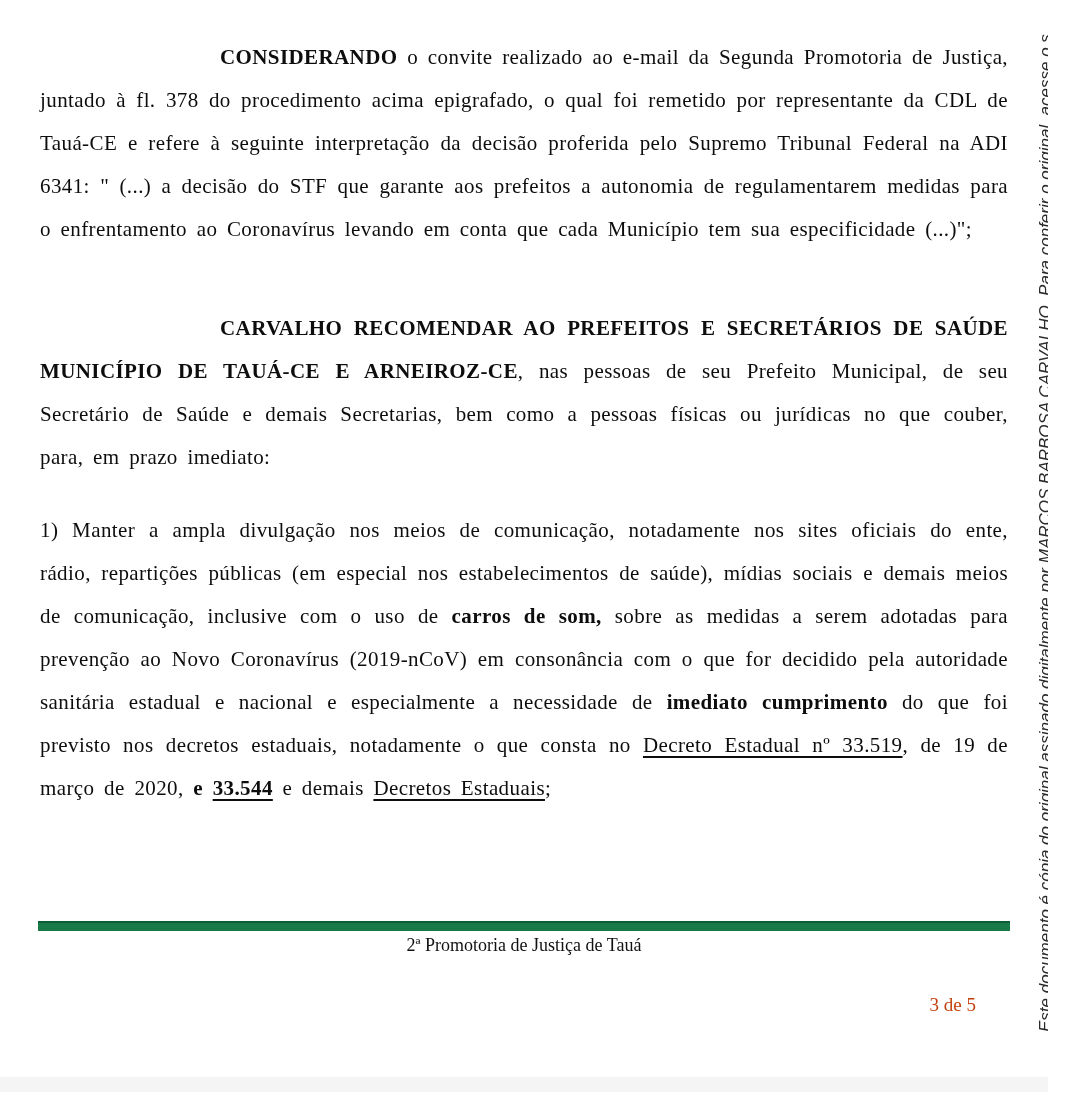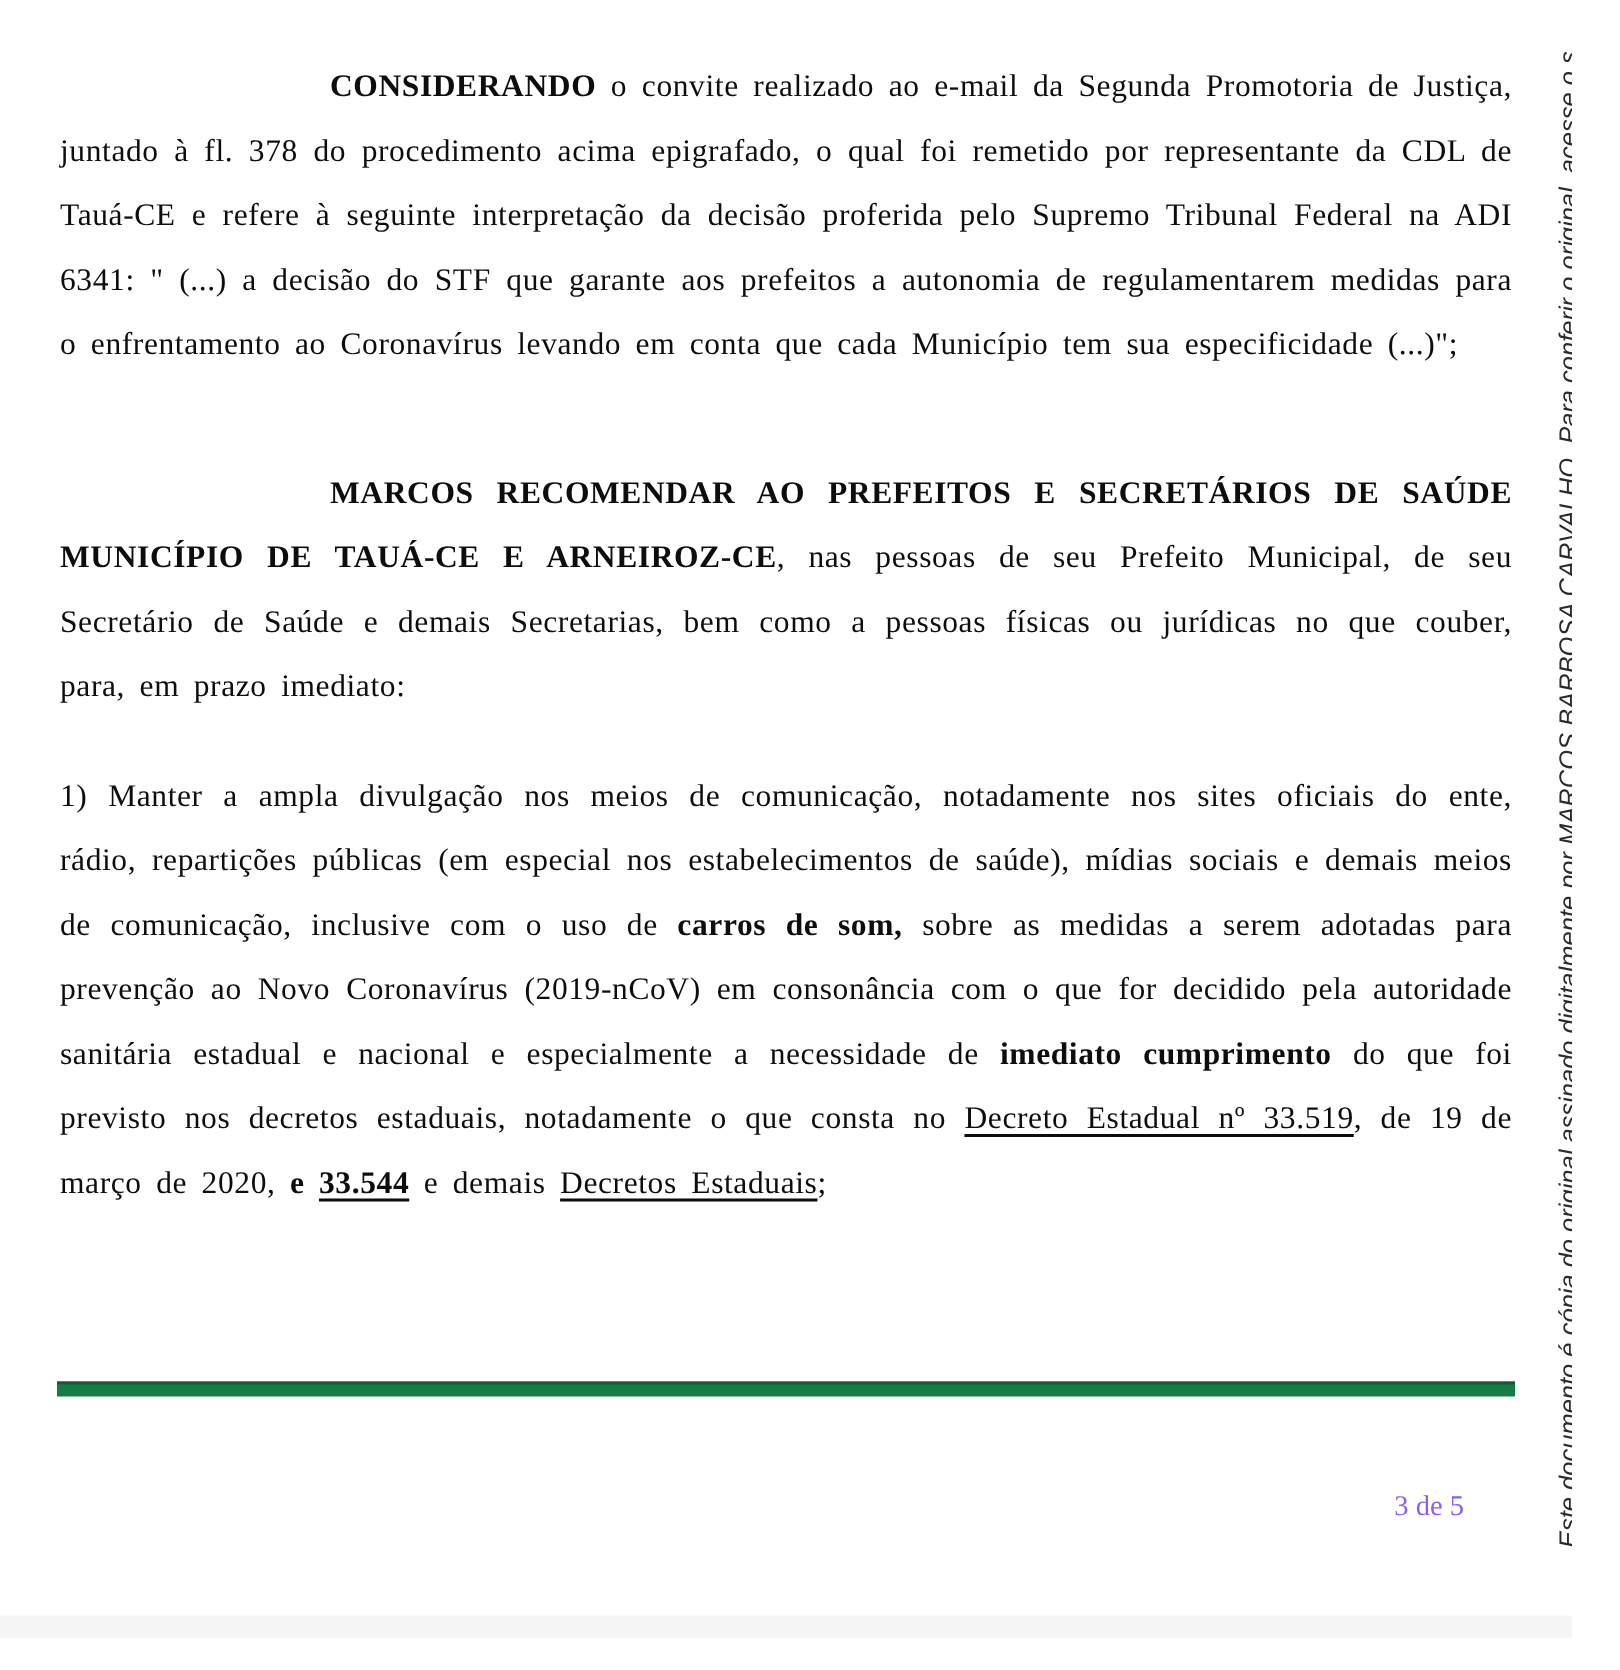--- a/index.html
+++ b/index.html
@@ -60,21 +60,21 @@
     white-space: pre-wrap;
     color: #111111;
   }
   .footer-line.first { margin-top: 3px; }
 
   .page-number {
     position: absolute;
     right: 72px;
     top: 994px;
     font-size: 19px;
-    color: #8b5cf6;
+    color: #c2410c;
   }
 
   
   .side-note {
     position: absolute;
     left: 1036px;
     top: 1032px;
     width: 1150px;
     transform-origin: 0 0;
     transform: rotate(-90deg);
@@ -96,26 +96,27 @@
     background: #f5f5f5;
   }
 </style>
 </head>
 <body>
 
 <div class="page">
 
   <main class="body-text" id="document-body">
       <p class="indent"><span class="seg-b">CONSIDERANDO</span><span> o convite realizado ao e-mail da Segunda Promotoria de Justiça, juntado à fl. 378 do procedimento acima epigrafado, o qual foi remetido por representante da CDL de Tauá-CE e refere à seguinte interpretação da decisão proferida pelo Supremo Tribunal Federal na ADI 6341: " (...) a decisão do STF que garante aos prefeitos a autonomia de regulamentarem medidas para o enfrentamento ao Coronavírus levando em conta que cada Município tem sua especificidade (...)";</span></p>
-      <p class="indent"><span class="seg-b">MARCOS RECOMENDAR AO PREFEITOS E SECRETÁRIOS DE SAÚDE  MUNICÍPIO DE TAUÁ-CE E ARNEIROZ-CE</span><span>, nas pessoas de seu Prefeito Municipal, de seu Secretário de Saúde e demais Secretarias, bem como a pessoas físicas ou jurídicas no que couber, para, em prazo imediato:</span></p>
+      <p class="indent"><span class="seg-b">CARVALHO RECOMENDAR AO PREFEITOS E SECRETÁRIOS DE SAÚDE  MUNICÍPIO DE TAUÁ-CE E ARNEIROZ-CE</span><span>, nas pessoas de seu Prefeito Municipal, de seu Secretário de Saúde e demais Secretarias, bem como a pessoas físicas ou jurídicas no que couber, para, em prazo imediato:</span></p>
       <p><span>1) Manter a ampla divulgação nos meios de comunicação, notadamente nos </span><span class="seg-i">sites</span><span> oficiais do ente, rádio, repartições públicas (em especial nos estabelecimentos de saúde), mídias sociais e demais meios de comunicação, inclusive com o uso de </span><span class="seg-b">carros de som,</span><span> sobre as medidas a serem adotadas para prevenção ao Novo Coronavírus (2019-nCoV) em consonância com o que for decidido pela autoridade sanitária estadual e nacional e especialmente a necessidade de </span><span class="seg-b">imediato cumprimento</span><span> do que foi previsto nos decretos estaduais, notadamente o que consta no </span><span class="seg-u">Decreto Estadual nº 33.519</span><span>, de 19 de março de 2020, </span><span class="seg-b">e </span><span class="seg-b seg-u">33.544</span><span> e demais </span><span class="seg-u">Decretos Estaduais</span><span>;</span></p>
     </main>
 
   <footer class="page-footer">
     <div class="footer-bar" id="footer-bar" style="background: rgb(23, 122, 71);"></div>
+    <div class="footer-line first">2ª Promotoria de Justiça de Tauá</div>
   </footer>
 
   <div class="page-number">3 de 5</div>
 
   <aside class="side-note">
     <div>Este documento é cópia do original assinado digitalmente por MARCOS BARBOSA CARVALHO. Para conferir o original, acesse o s</div>
     <div>código 238E74.</div>
   </aside>
 
   <div class="bottom-strip"></div>

